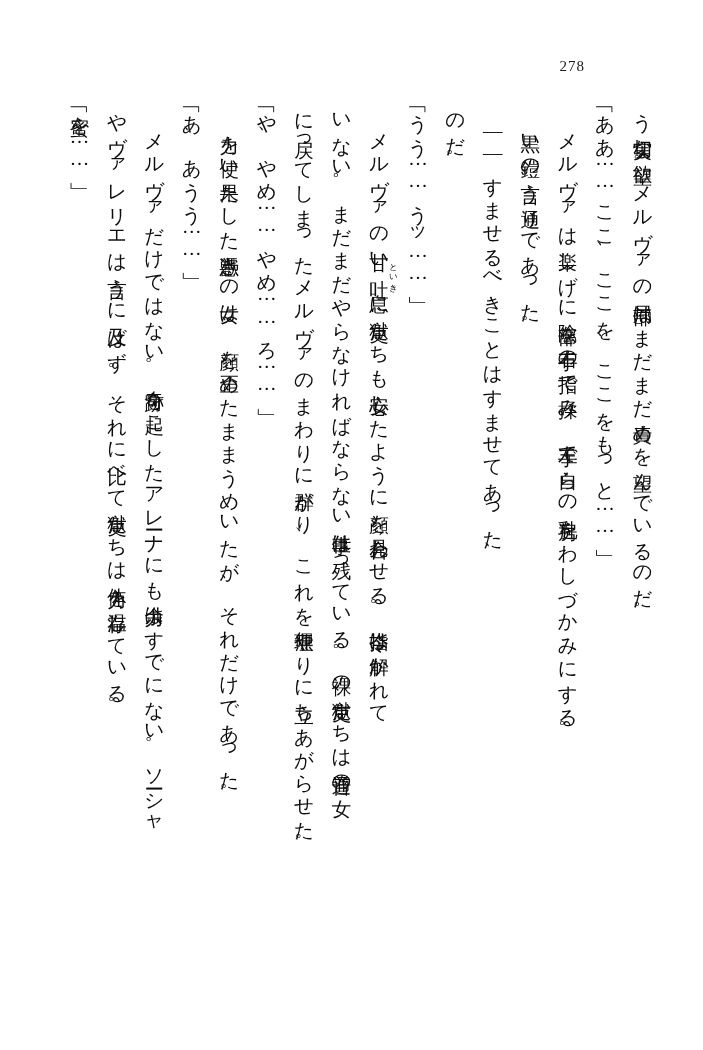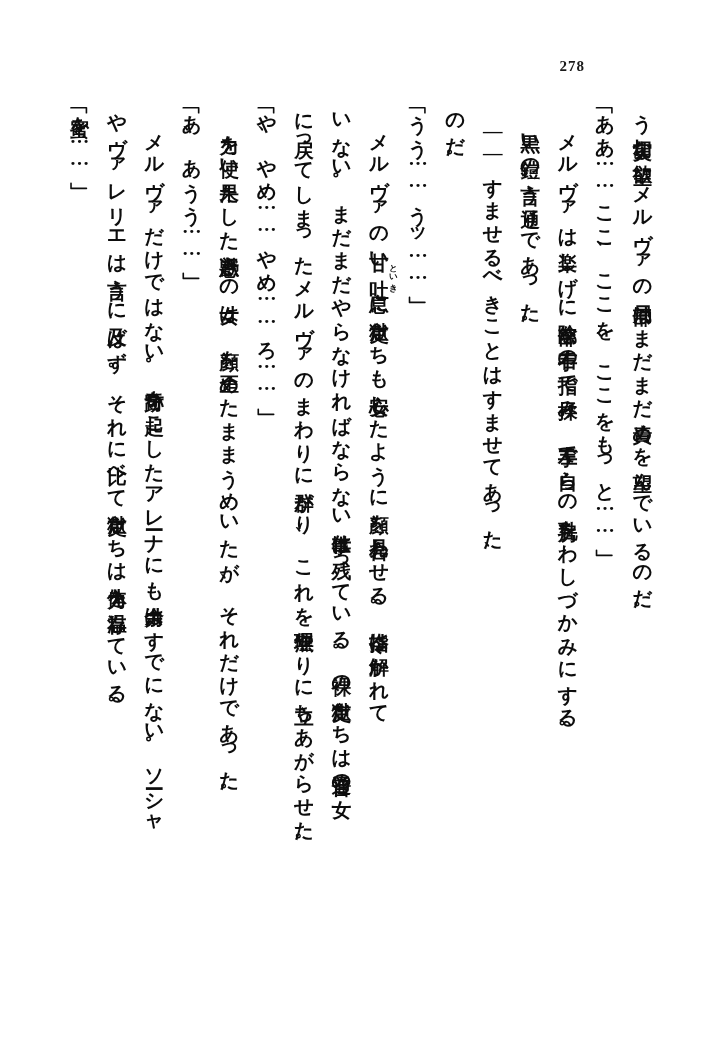--- a/index.html
+++ b/index.html
@@ -10,21 +10,20 @@
   body {
     font-family: "Liberation Serif", "DejaVu Serif", serif;
     color: #111111;
   }
   .page {
     position: relative;
     width: 703px;
     height: 1050px;
     background: #ffffff;
     overflow: hidden;
-    font-weight: bold;
   }
   .page-number {
     position: absolute;
     top: 58px;
     right: 118px;
     font-size: 15px;
     letter-spacing: 1px;
     color: #1a1a1a;
     font-family: "Liberation Serif", "DejaVu Serif", serif;
   }

